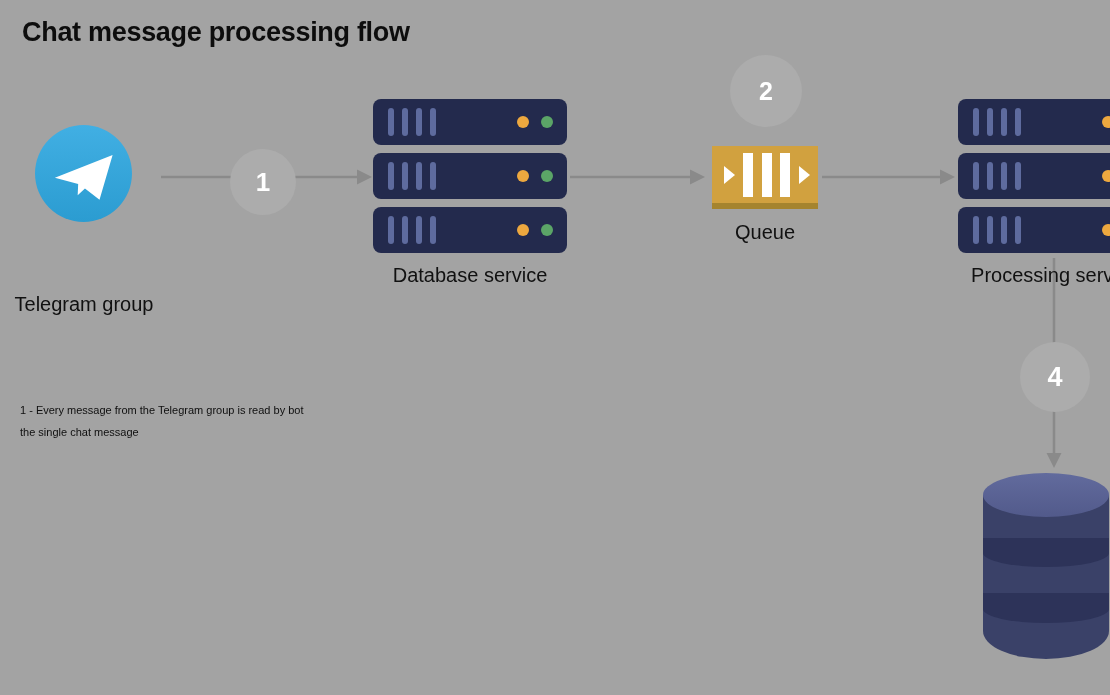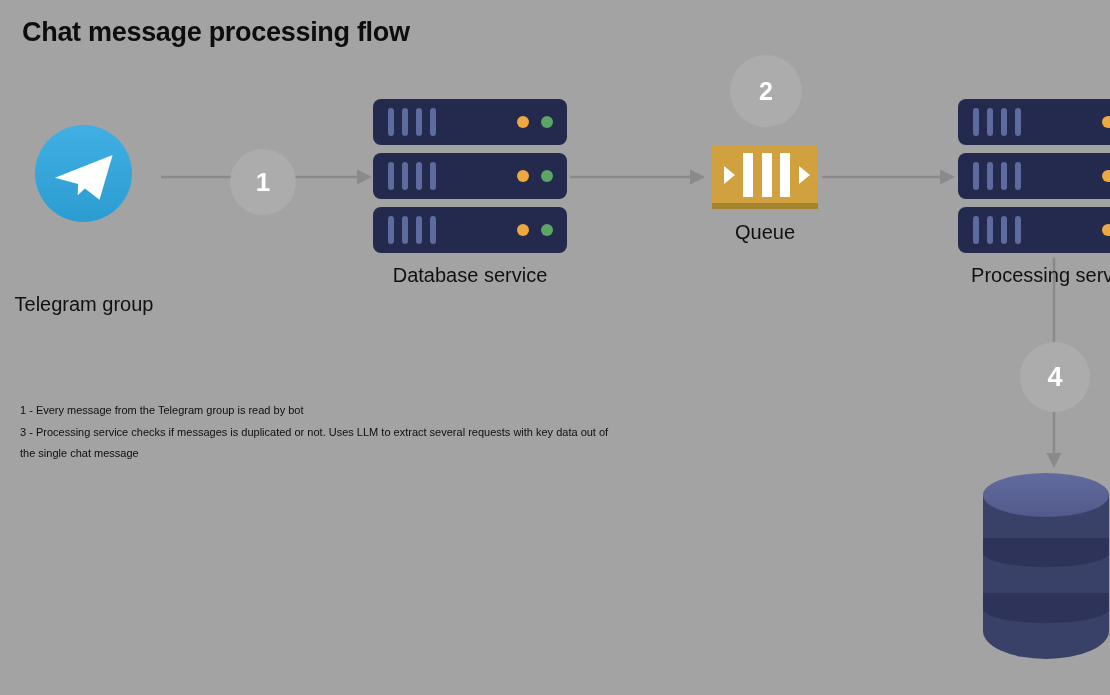--- a/index.html
+++ b/index.html
@@ -188,17 +188,16 @@
   <div class="db">
     <div class="db-body"></div>
     <div class="db-band band1"></div>
     <div class="db-band band2"></div>
     <div class="db-top"></div>
   </div>
   <div class="node-label" id="label-database">Database</div>
 
   <div class="notes">
     <div>1 - Every message from the Telegram group is read by bot</div>
-    <div>3 - Processing service checks if messages is duplicated or not. Uses LLM to extract several requests with key data out of</div>
     <div>the single chat message</div>
   </div>
 
 </div>
 
 </body></html>

